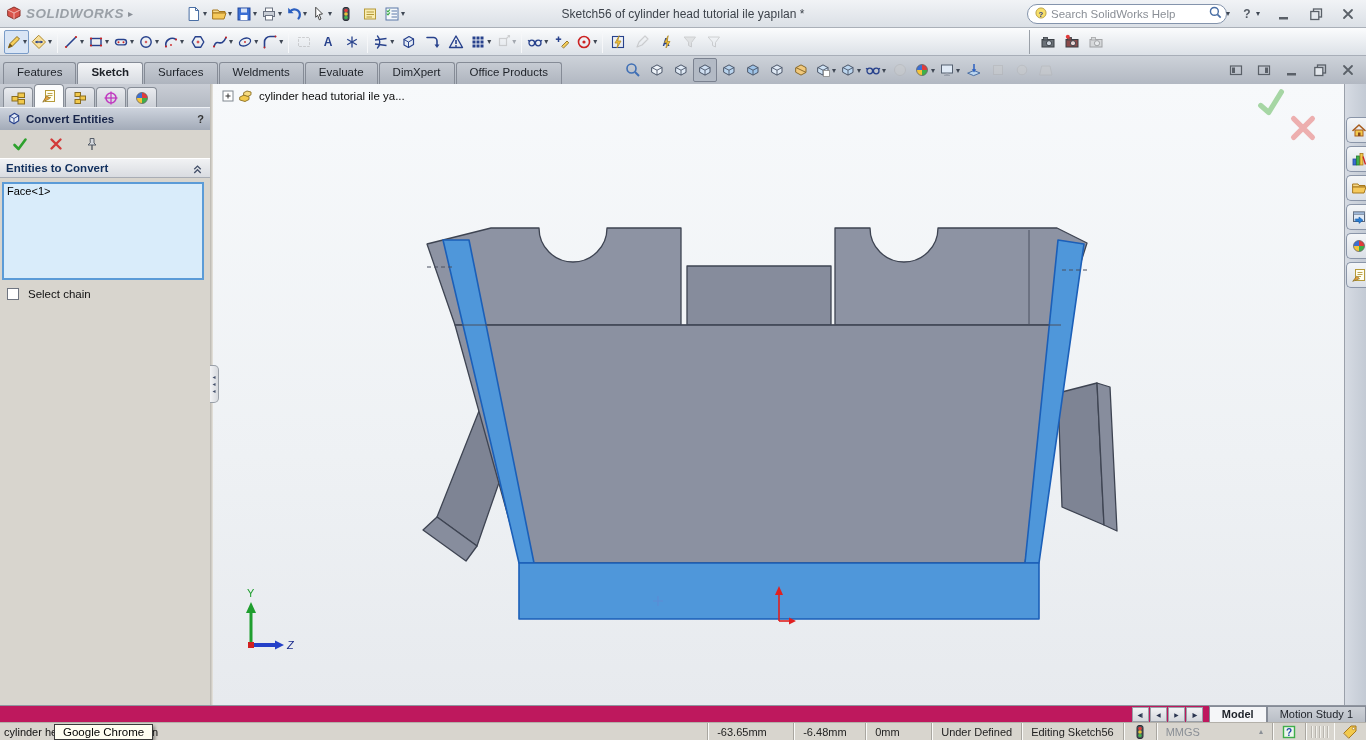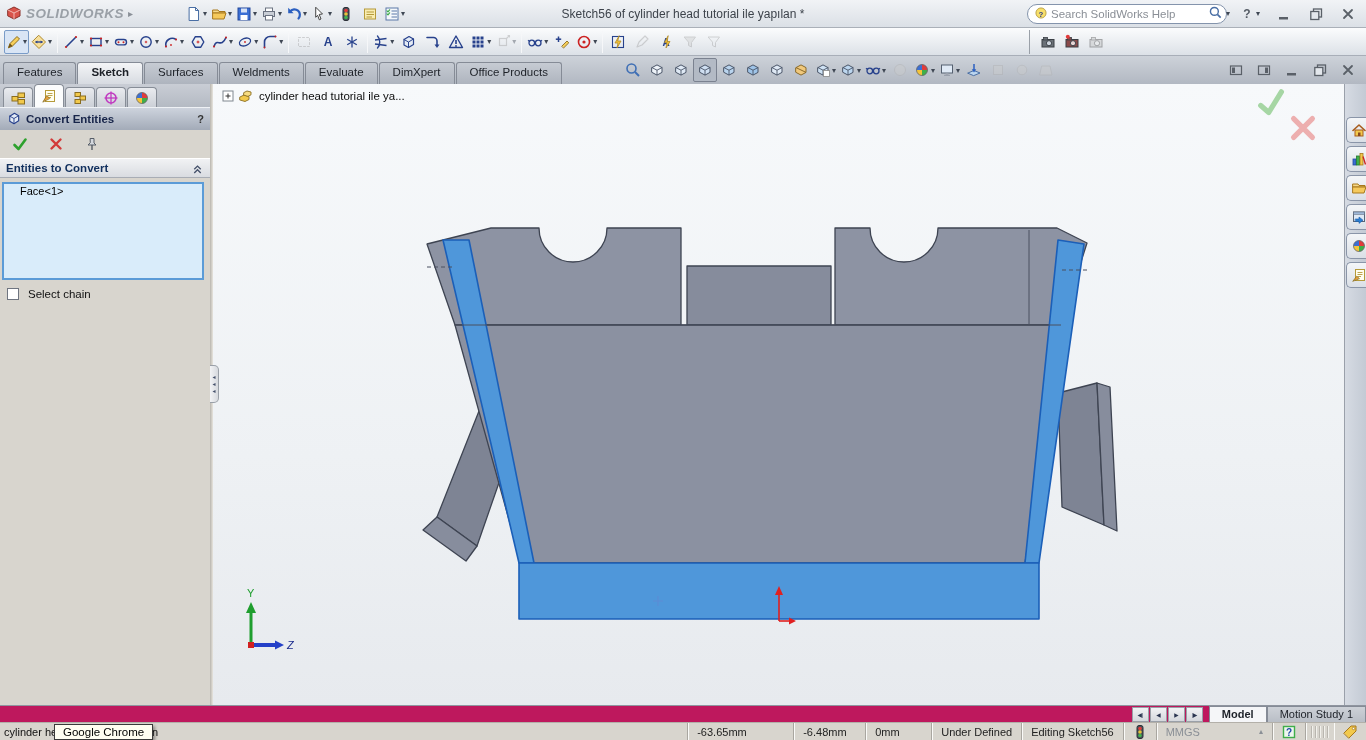--- a/index.html
+++ b/index.html
@@ -56,21 +56,21 @@
   .pmtabs .tbtn { width:30px; height:20px; background:linear-gradient(#e9ebef,#ccd0d7); border:1px solid #878d97;
                   border-bottom:none; border-radius:4px 4px 0 0; margin-right:1px; }
   .pmtabs .tbtn.on { background:#fbfcfd; height:23px; }
   .pmheader { height:23px; background:linear-gradient(#cdd3dd,#a3abb8); display:flex; align-items:center; gap:5px; padding:0 6px; border-top:1px solid #eef1f5; }
   .pmheader .t { font-weight:bold; font-size:11.5px; color:#18254a; flex:1; }
   .pmheader .q { font-weight:bold; font-size:11px; color:#333; }
   .pmactions { height:28px; display:flex; align-items:center; gap:12px; padding:0 8px; }
   .pmsection { height:20px; background:linear-gradient(#f1f2f4,#d9dce1); border-top:1px solid #fff; border-bottom:1px solid #a8adb5;
                display:flex; align-items:center; padding:0 6px; font-weight:bold; font-size:11.5px; color:#12305e; }
   .pmsection svg { margin-left:auto; }
-  .pmlist { margin:4px 6px 0 2px; height:98px; background:#d9ecfa; border:2px solid #5b9bd7; padding:1px 16px; font-size:11px; overflow:hidden; }
+  .pmlist { margin:4px 6px 0 2px; height:98px; background:#d9ecfa; border:2px solid #5b9bd7; padding:1px 3px; font-size:11px; overflow:hidden; }
   .litem { line-height:13px; color:#000; }
   .pmcheck { display:flex; align-items:center; gap:9px; margin:8px 7px; font-size:11.5px; color:#111; }
   .cb { width:12px; height:12px; background:#fff; border:1px solid #6f7580; }
   .pmfill { flex:1; }
 
   
   .vsplit { width:3px; background:linear-gradient(90deg,#b8b5ae,#e8e5de); position:relative; }
   .handle { position:absolute; left:0; top:281px; width:9px; height:38px; background:linear-gradient(90deg,#f2f3f5,#d6d9de);
             border:1px solid #9aa0a8; border-left:none; border-radius:0 5px 5px 0; z-index:4;
             display:flex; flex-direction:column; align-items:center; justify-content:center; }
@@ -899,21 +899,21 @@
     <div class="btabs">
         <span class="btab active">Model</span>
         <span class="btab">Motion Study 1</span>
       </div>
   </div>
 
   <div class="statusbar">
     <span class="fname">cylinder head tutorial ile yapılan</span>
     <div class="tooltip">Google Chrome</div>
     <div class="cells">
-      <div class="cell" style="width:106px">-63.65mm</div>
+      <div class="cell" style="width:86px">-63.65mm</div>
       <div class="cell" style="width:72px">-6.48mm</div>
       <div class="cell" style="width:66px">0mm</div>
       <div class="cell">Under Defined</div>
       <div class="cell">Editing Sketch56</div>
       <div class="cell" style="padding:0 4px">
           <span class="tbtn">
             <svg width="16" height="16" viewBox="0 0 16 16">
               <rect x="5" y="1.5" width="6" height="13" rx="2" fill="#49505a" stroke="#2c3138" stroke-width="1"></rect>
               <circle cx="8" cy="4.5" r="1.8" fill="#e23b3b" stroke="none" stroke-width="0"></circle>
               <circle cx="8" cy="8" r="1.8" fill="#e8c23a" stroke="none" stroke-width="0"></circle>

